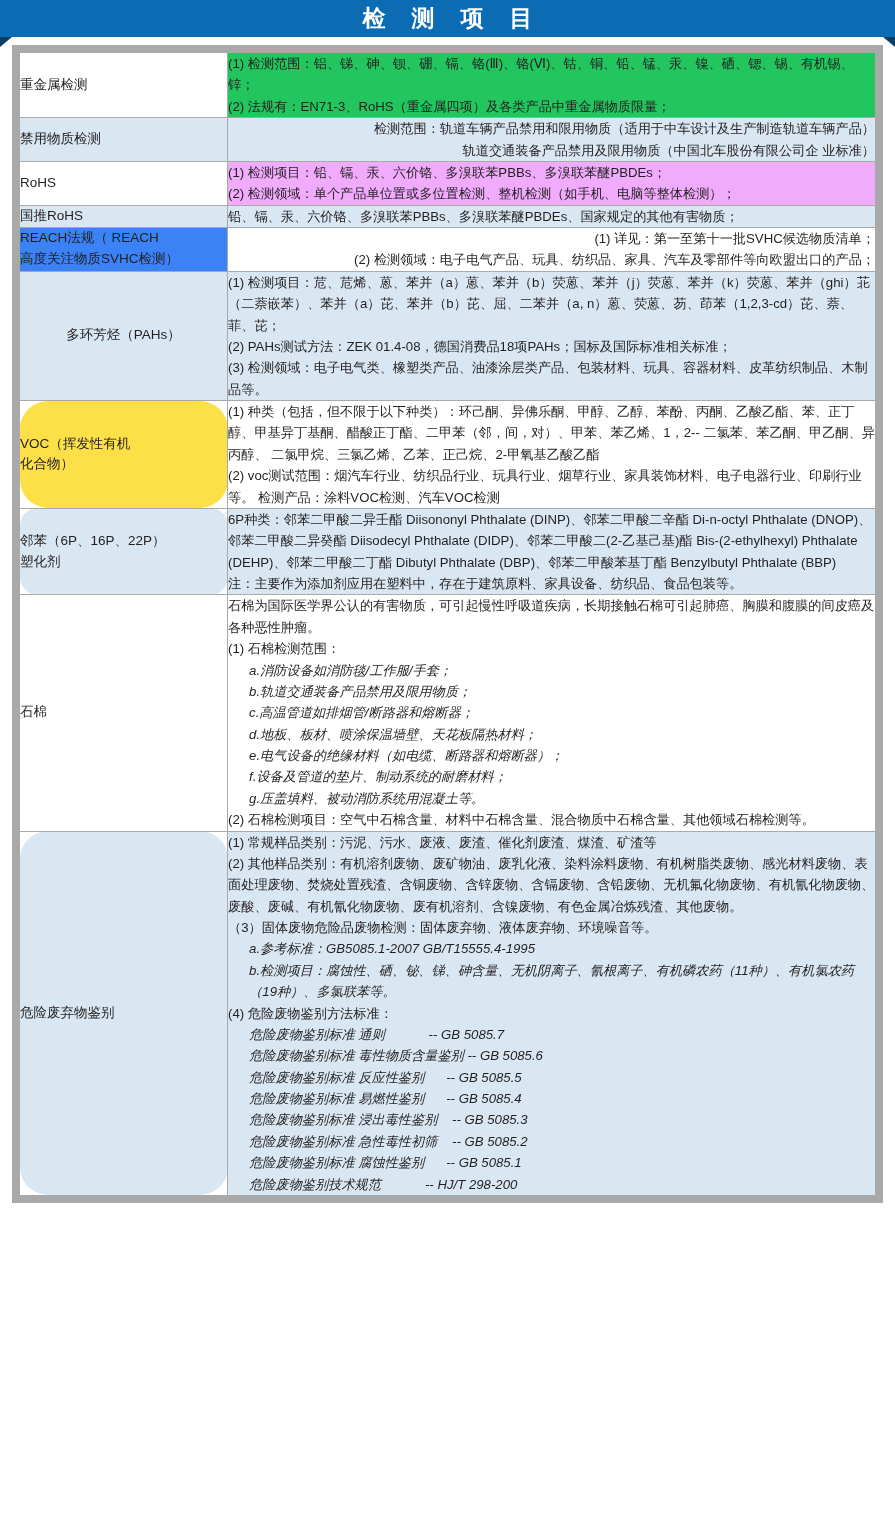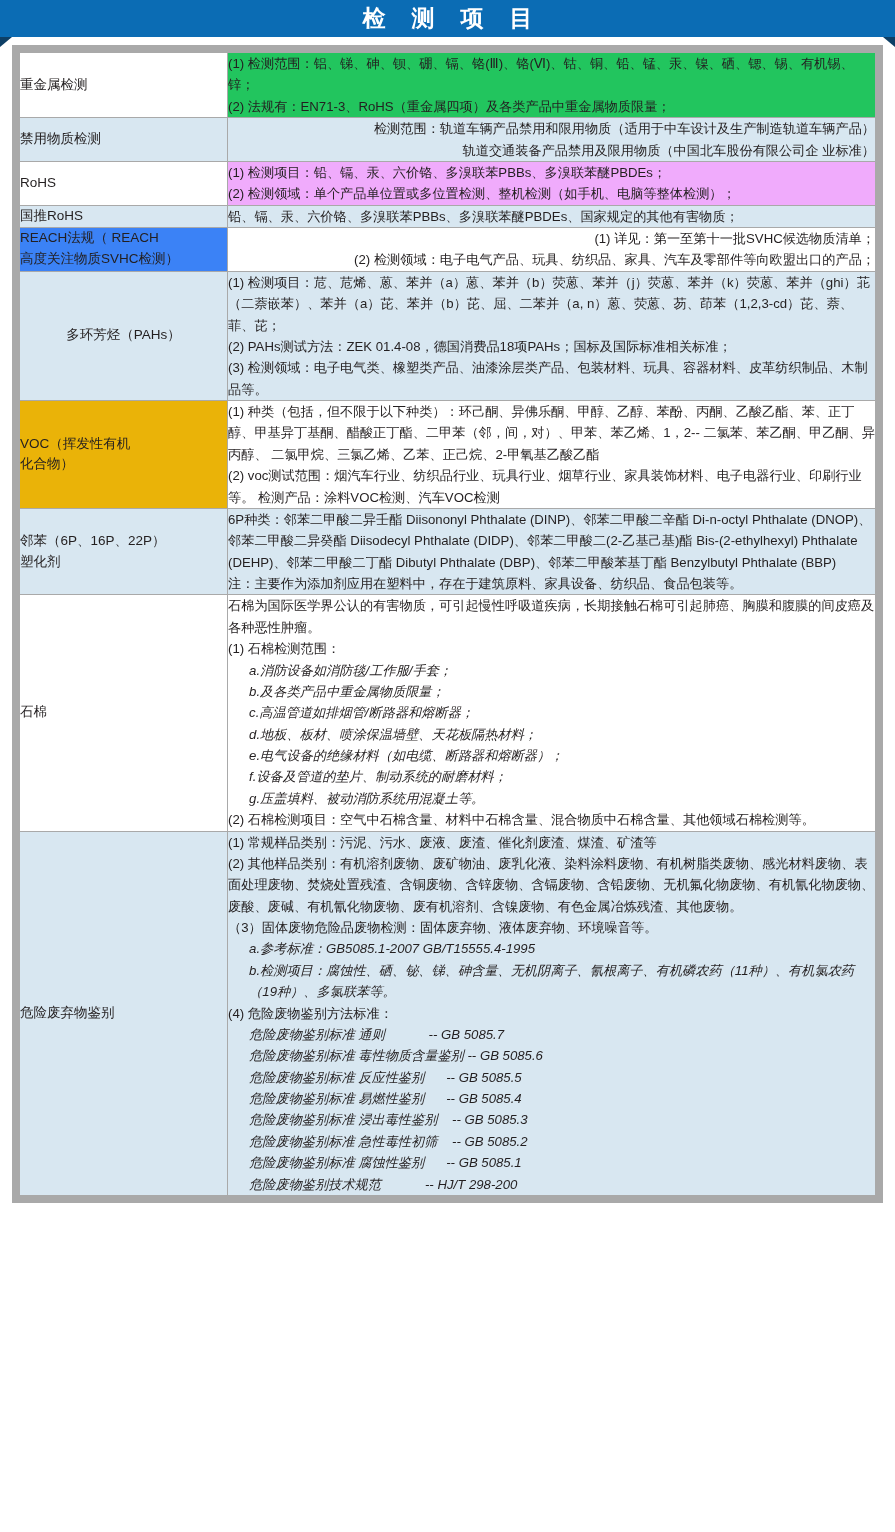--- a/index.html
+++ b/index.html
@@ -178,58 +178,58 @@
             <td class="cell-label" style="background: rgb(216, 231, 241); border-color: rgb(169, 169, 169); text-align: center;">
               <span class="label-line">多环芳烃（PAHs）</span>
             </td>
             <td class="cell-body" style="background: rgb(216, 231, 241); border-color: rgb(169, 169, 169);">
               <span class="ln">(1) 检测项目：苊、苊烯、蒽、苯并（a）蒽、苯并（b）荧蒽、苯并（j）荧蒽、苯并（k）荧蒽、苯并（ghi）苝（二萘嵌苯）、苯并（a）芘、苯并（b）芘、屈、二苯并（a, n）蒽、荧蒽、芴、茚苯（1,2,3-cd）芘、萘、菲、芘；</span>
               <span class="ln">(2) PAHs测试方法：ZEK 01.4-08，德国消费品18项PAHs；国标及国际标准相关标准；</span>
               <span class="ln">(3) 检测领域：电子电气类、橡塑类产品、油漆涂层类产品、包装材料、玩具、容器材料、皮革纺织制品、木制品等。</span>
             </td>
           </tr>
           <tr class="row-white">
-            <td class="cell-label" style="background: #eab308; border-color: rgb(169, 169, 169);">
+            <td class="cell-label" style="background: #fde047; border-color: rgb(169, 169, 169); border-radius: 28px;">
               <span class="label-line">VOC（挥发性有机</span>
               <span class="label-line">化合物）</span>
             </td>
             <td class="cell-body" style="background: rgb(255, 255, 255); border-color: rgb(169, 169, 169);">
               <span class="ln">(1) 种类（包括，但不限于以下种类）：环己酮、异佛乐酮、甲醇、乙醇、苯酚、丙酮、乙酸乙酯、苯、正丁醇、甲基异丁基酮、醋酸正丁酯、二甲苯（邻，间，对）、甲苯、苯乙烯、1，2-- 二氯苯、苯乙酮、甲乙酮、异丙醇、 二氯甲烷、三氯乙烯、乙苯、正己烷、2-甲氧基乙酸乙酯</span>
               <span class="ln">(2) voc测试范围：烟汽车行业、纺织品行业、玩具行业、烟草行业、家具装饰材料、电子电器行业、印刷行业等。 检测产品：涂料VOC检测、汽车VOC检测</span>
             </td>
           </tr>
           <tr class="row-blue">
-            <td class="cell-label" style="background: rgb(216, 231, 241); border-color: rgb(169, 169, 169);">
+            <td class="cell-label" style="background: rgb(216, 231, 241); border-color: rgb(169, 169, 169); border-radius: 18px;">
               <span class="label-line">邻苯（6P、16P、22P）</span>
               <span class="label-line">塑化剂</span>
             </td>
             <td class="cell-body" style="background: rgb(216, 231, 241); border-color: rgb(169, 169, 169);">
               <span class="ln">6P种类：邻苯二甲酸二异壬酯 Diisononyl Phthalate (DINP)、邻苯二甲酸二辛酯 Di-n-octyl Phthalate (DNOP)、邻苯二甲酸二异癸酯 Diisodecyl Phthalate (DIDP)、邻苯二甲酸二(2-乙基己基)酯 Bis-(2-ethylhexyl) Phthalate (DEHP)、邻苯二甲酸二丁酯 Dibutyl Phthalate (DBP)、邻苯二甲酸苯基丁酯 Benzylbutyl Phthalate (BBP)</span>
               <span class="ln">注：主要作为添加剂应用在塑料中，存在于建筑原料、家具设备、纺织品、食品包装等。</span>
             </td>
           </tr>
           <tr class="row-white">
             <td class="cell-label" style="background: rgb(255, 255, 255); border-color: rgb(169, 169, 169);">
               <span class="label-line">石棉</span>
             </td>
             <td class="cell-body" style="background: rgb(255, 255, 255); border-color: rgb(169, 169, 169);">
               <span class="ln">石棉为国际医学界公认的有害物质，可引起慢性呼吸道疾病，长期接触石棉可引起肺癌、胸膜和腹膜的间皮癌及各种恶性肿瘤。</span>
               <span class="ln">(1) 石棉检测范围：</span>
               <span class="ln ind1">a.消防设备如消防毯/工作服/手套；</span>
-              <span class="ln ind1">b.及各类产品中重金属物质限量；</span>
+              <span class="ln ind1">b.轨道交通装备产品禁用及限用物质；</span>
               <span class="ln ind1">c.高温管道如排烟管/断路器和熔断器；</span>
               <span class="ln ind1">d.地板、板材、喷涂保温墙壁、天花板隔热材料；</span>
               <span class="ln ind1">e.电气设备的绝缘材料（如电缆、断路器和熔断器）；</span>
               <span class="ln ind1">f.设备及管道的垫片、制动系统的耐磨材料；</span>
               <span class="ln ind1">g.压盖填料、被动消防系统用混凝土等。</span>
               <span class="ln">(2) 石棉检测项目：空气中石棉含量、材料中石棉含量、混合物质中石棉含量、其他领域石棉检测等。</span>
             </td>
           </tr>
           <tr class="row-blue">
-            <td class="cell-label" style="background: rgb(216, 231, 241); border-color: rgb(169, 169, 169);">
+            <td class="cell-label" style="background: rgb(216, 231, 241); border-color: rgb(169, 169, 169); border-radius: 28px;">
               <span class="label-line">危险废弃物鉴别</span>
             </td>
             <td class="cell-body" style="background: rgb(216, 231, 241); border-color: rgb(169, 169, 169);">
               <span class="ln">(1) 常规样品类别：污泥、污水、废液、废渣、催化剂废渣、煤渣、矿渣等</span>
               <span class="ln">(2) 其他样品类别：有机溶剂废物、废矿物油、废乳化液、染料涂料废物、有机树脂类废物、感光材料废物、表面处理废物、焚烧处置残渣、含铜废物、含锌废物、含镉废物、含铅废物、无机氟化物废物、有机氰化物废物、废酸、废碱、有机氰化物废物、废有机溶剂、含镍废物、有色金属冶炼残渣、其他废物。</span>
               <span class="ln">（3）固体废物危险品废物检测：固体废弃物、液体废弃物、环境噪音等。</span>
               <span class="ln ind1">a.参考标准：GB5085.1-2007 GB/T15555.4-1995</span>
               <span class="ln ind1">b.检测项目：腐蚀性、硒、铋、锑、砷含量、无机阴离子、氰根离子、有机磷农药（11种）、有机氯农药（19种）、多氯联苯等。</span>
               <span class="ln">(4) 危险废物鉴别方法标准：</span>
               <span class="ln ind1 mono-pad">危险废物鉴别标准 通则            -- GB 5085.7</span>

